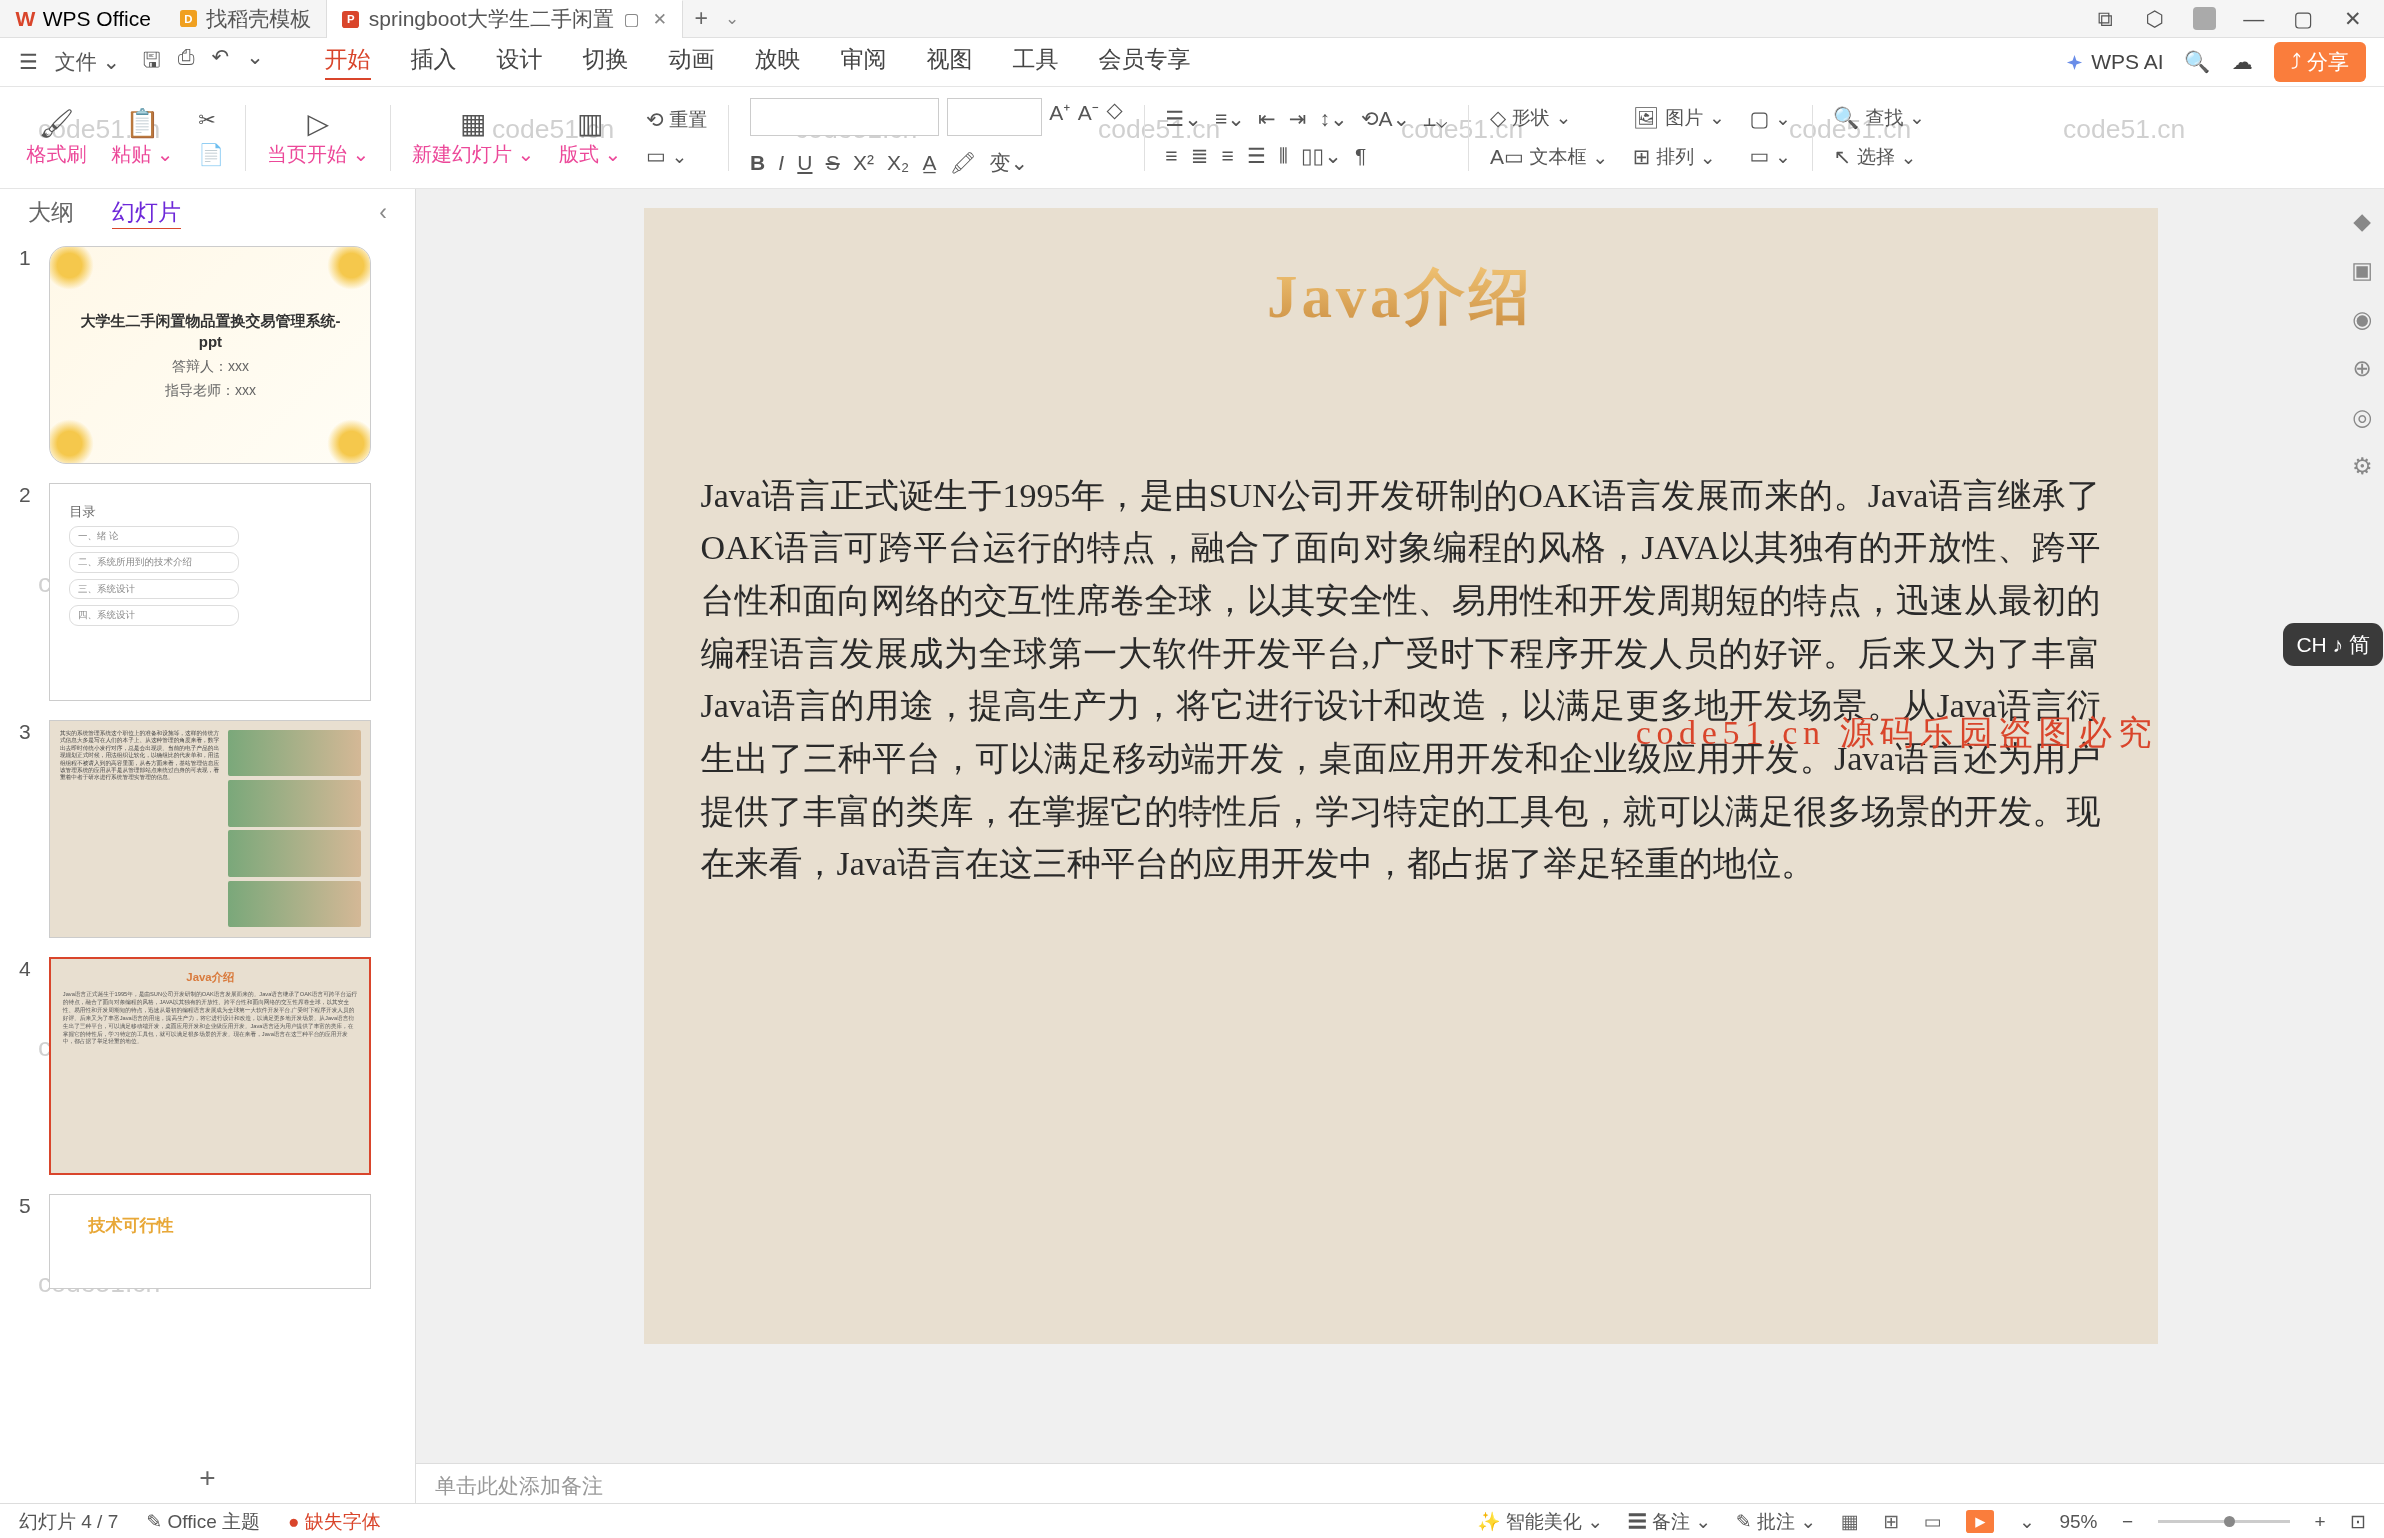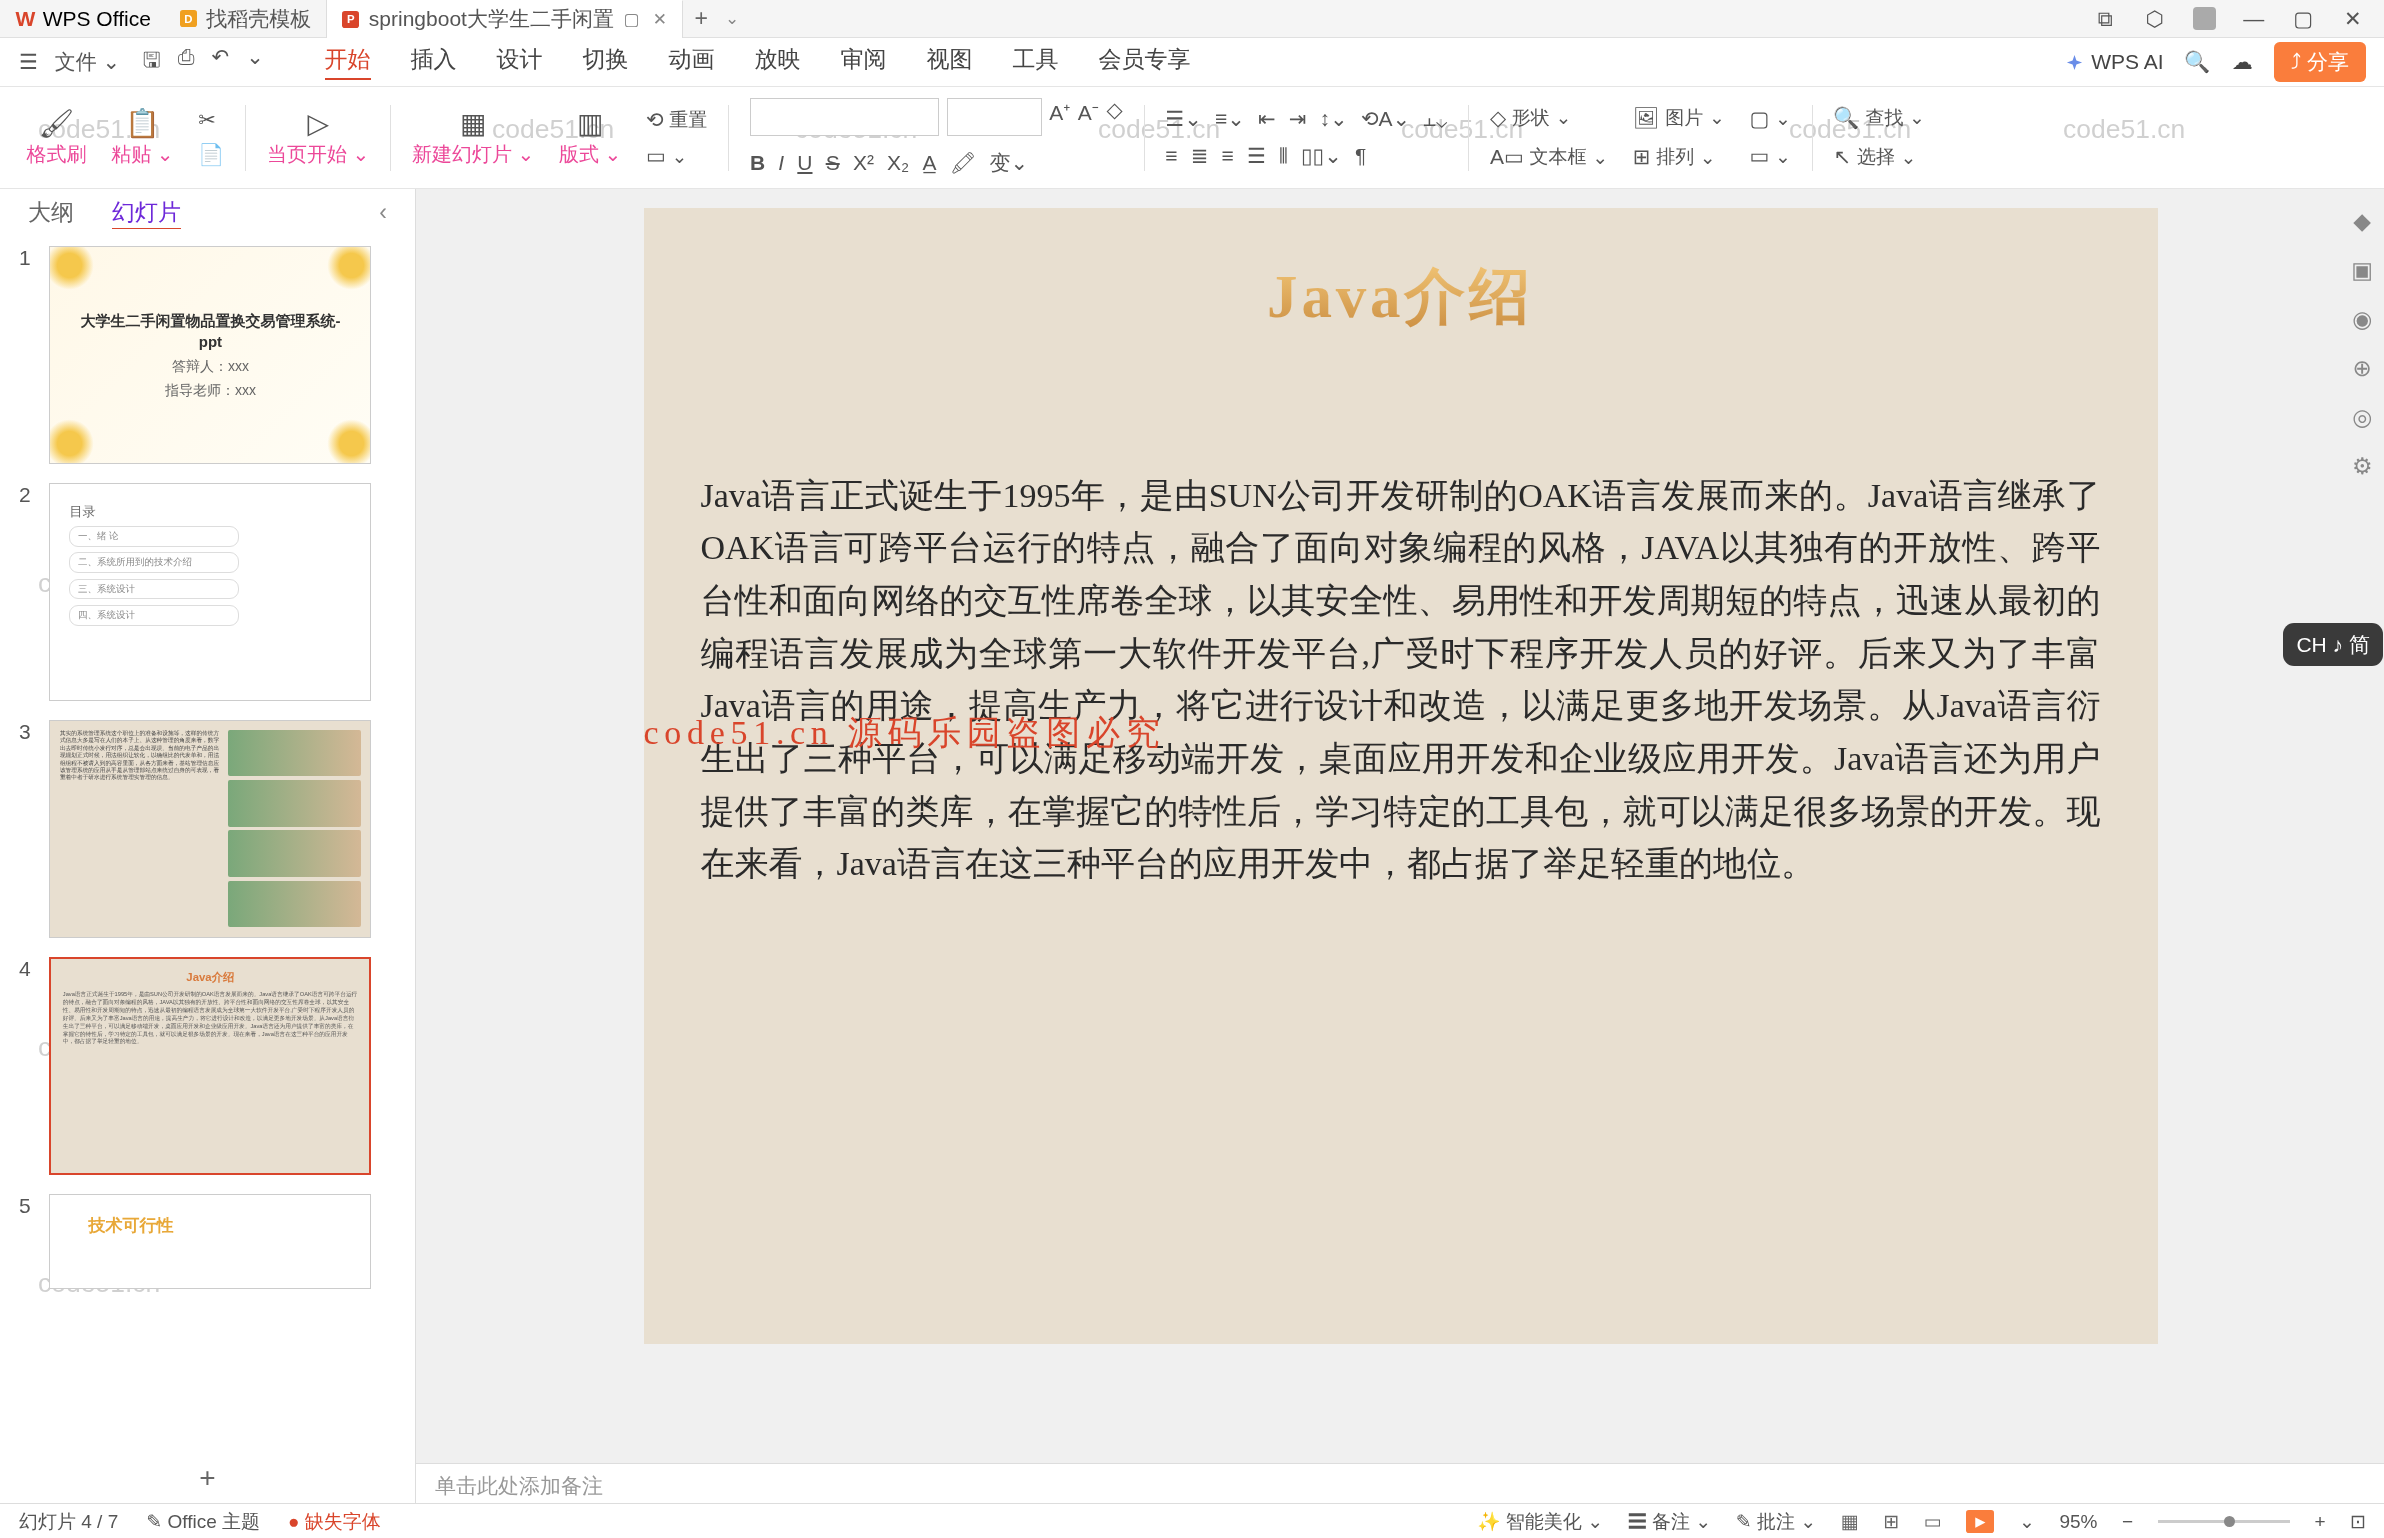--- a/index.html
+++ b/index.html
@@ -58,21 +58,21 @@
     
     .slide-panel { width: 416px; border-right: 0.9px solid #ddd; display: flex; flex-direction: column; }
     .panel-tabs { height: 47px; display: flex; align-items: center; padding: 0 28px; gap: 38px; font-size: 23px; color: #666; }
     .panel-tab.active { color: #6d28d9; border-bottom: 1.9px solid #d9452b; }
     .panel-collapse { margin-left: auto; color: #888; }
     .thumbs { flex: 1; overflow-y: auto; padding: 9.5px 19px; }
     .thumb-row { display: flex; gap: 11.4px; margin-bottom: 19px; }
     .thumb-num { font-size: 21px; color: #555; width: 19px; }
     .thumb { width: 322px; height: 218px; border: 0.9px solid #ccc; background: #fff; position: relative; overflow: hidden; }
     .thumb.selected { border: 2.8px solid #d9452b; }
-    .thumb-1 { background: linear-gradient(135deg, #fff8e8, #fffdf5); padding: 19px; display: flex; flex-direction: column; justify-content: center; align-items: center; }
+    .thumb-1 { background: linear-gradient(135deg, #fff8e8, #fffdf5); padding: 19px; display: flex; flex-direction: column; justify-content: center; align-items: center; border-radius: 17px; }
     .thumb-1 .deco { position: absolute; width: 57px; height: 57px; background: radial-gradient(circle, #f5c84c 30%, transparent 60%); }
     .t1-title { font-size: 15px; font-weight: bold; color: #333; text-align: center; line-height: 1.4; }
     .t1-sub { font-size: 14px; color: #666; margin-top: 6px; }
     .thumb-2 { padding: 19px; }
     .t2-title { font-size: 13.2px; color: #666; }
     .t2-item { font-size: 9.5px; color: #888; margin-top: 5.7px; border: 0.9px solid #ddd; padding: 2.8px 7.6px; border-radius: 9px; width: 60%; }
     .thumb-3 { background: #e8dfd0; display: flex; padding: 9.5px; gap: 5.7px; }
     .t3-text { width: 55%; font-size: 5.7px; color: #444; line-height: 1.3; }
     .t3-imgs { width: 45%; display: flex; flex-direction: column; gap: 3.8px; }
     .t3-img { flex: 1; background: linear-gradient(90deg, #7aa87a, #d4b896); border-radius: 1.9px;}
@@ -82,21 +82,21 @@
     .thumb-5 { padding: 19px; }
     .t5-title { font-size: 17px; color: #e8a838; font-weight: bold; }
     .add-slide { text-align: center; padding: 9.5px; font-size: 28px; color: #666; }
     
     
     .editor { flex: 1; background: #f0f0f0; display: flex; flex-direction: column; overflow: hidden; }
     .slide-stage { flex: 1; display: flex; align-items: flex-start; justify-content: center; padding: 19px 38px; position: relative; }
     .slide { width: 1514px; height: 1136px; background: #e8dfd0; position: relative; padding: 38px 57px; }
     .slide-title { font-size: 61px; text-align: center; margin-top: 9.5px; font-weight: bold; background: linear-gradient(180deg, #f4c97a, #c88a3e); -webkit-background-clip: text; -webkit-text-fill-color: transparent; font-family: serif; letter-spacing: 3.8px; }
     .slide-body { margin-top: 132px; font-size: 34px; line-height: 1.55; color: #2a2a2a; font-family: "SimSun", serif; text-align: justify; }
-    .red-overlay { position: absolute; top: 502px; left: 0; right: 0; text-align: left; color: #d9452b; font-size: 34px; font-weight: 500; letter-spacing: 5.7px; font-family: "SimSun", serif; }
+    .red-overlay { position: absolute; top: 502px; left: 0; right: 0; text-align: right; color: #d9452b; font-size: 34px; font-weight: 500; letter-spacing: 5.7px; font-family: "SimSun", serif; }
     .side-toolbar { position: absolute; right: 3.8px; top: 19px; width: 34px; display: flex; flex-direction: column; gap: 19px; }
     .st-icon { width: 30px; height: 30px; color: #888; font-size: 23px; text-align: center; }
     .notes-bar { height: 40px; background: #fff; border-top: 0.9px solid #ddd; padding: 7.6px 19px; font-size: 21px; color: #999; }
     
     
     .statusbar { height: 36px; background: #fff; border-top: 0.9px solid #ddd; display: flex; align-items: center; padding: 0 19px; font-size: 19px; color: #555; gap: 28px; position: relative; z-index: 2; }
     .sb-right { margin-left: auto; display: flex; align-items: center; gap: 24.6px; }
     .sb-icon { color: #666; }
     .play-btn { width: 28px; height: 23px; background: #fa7d3c; border-radius: 2.8px; display: flex; align-items: center; justify-content: center; color: #fff; font-size: 13.2px; }
     .zoom-slider { width: 132px; height: 3.8px; background: #ccc; position: relative; }

